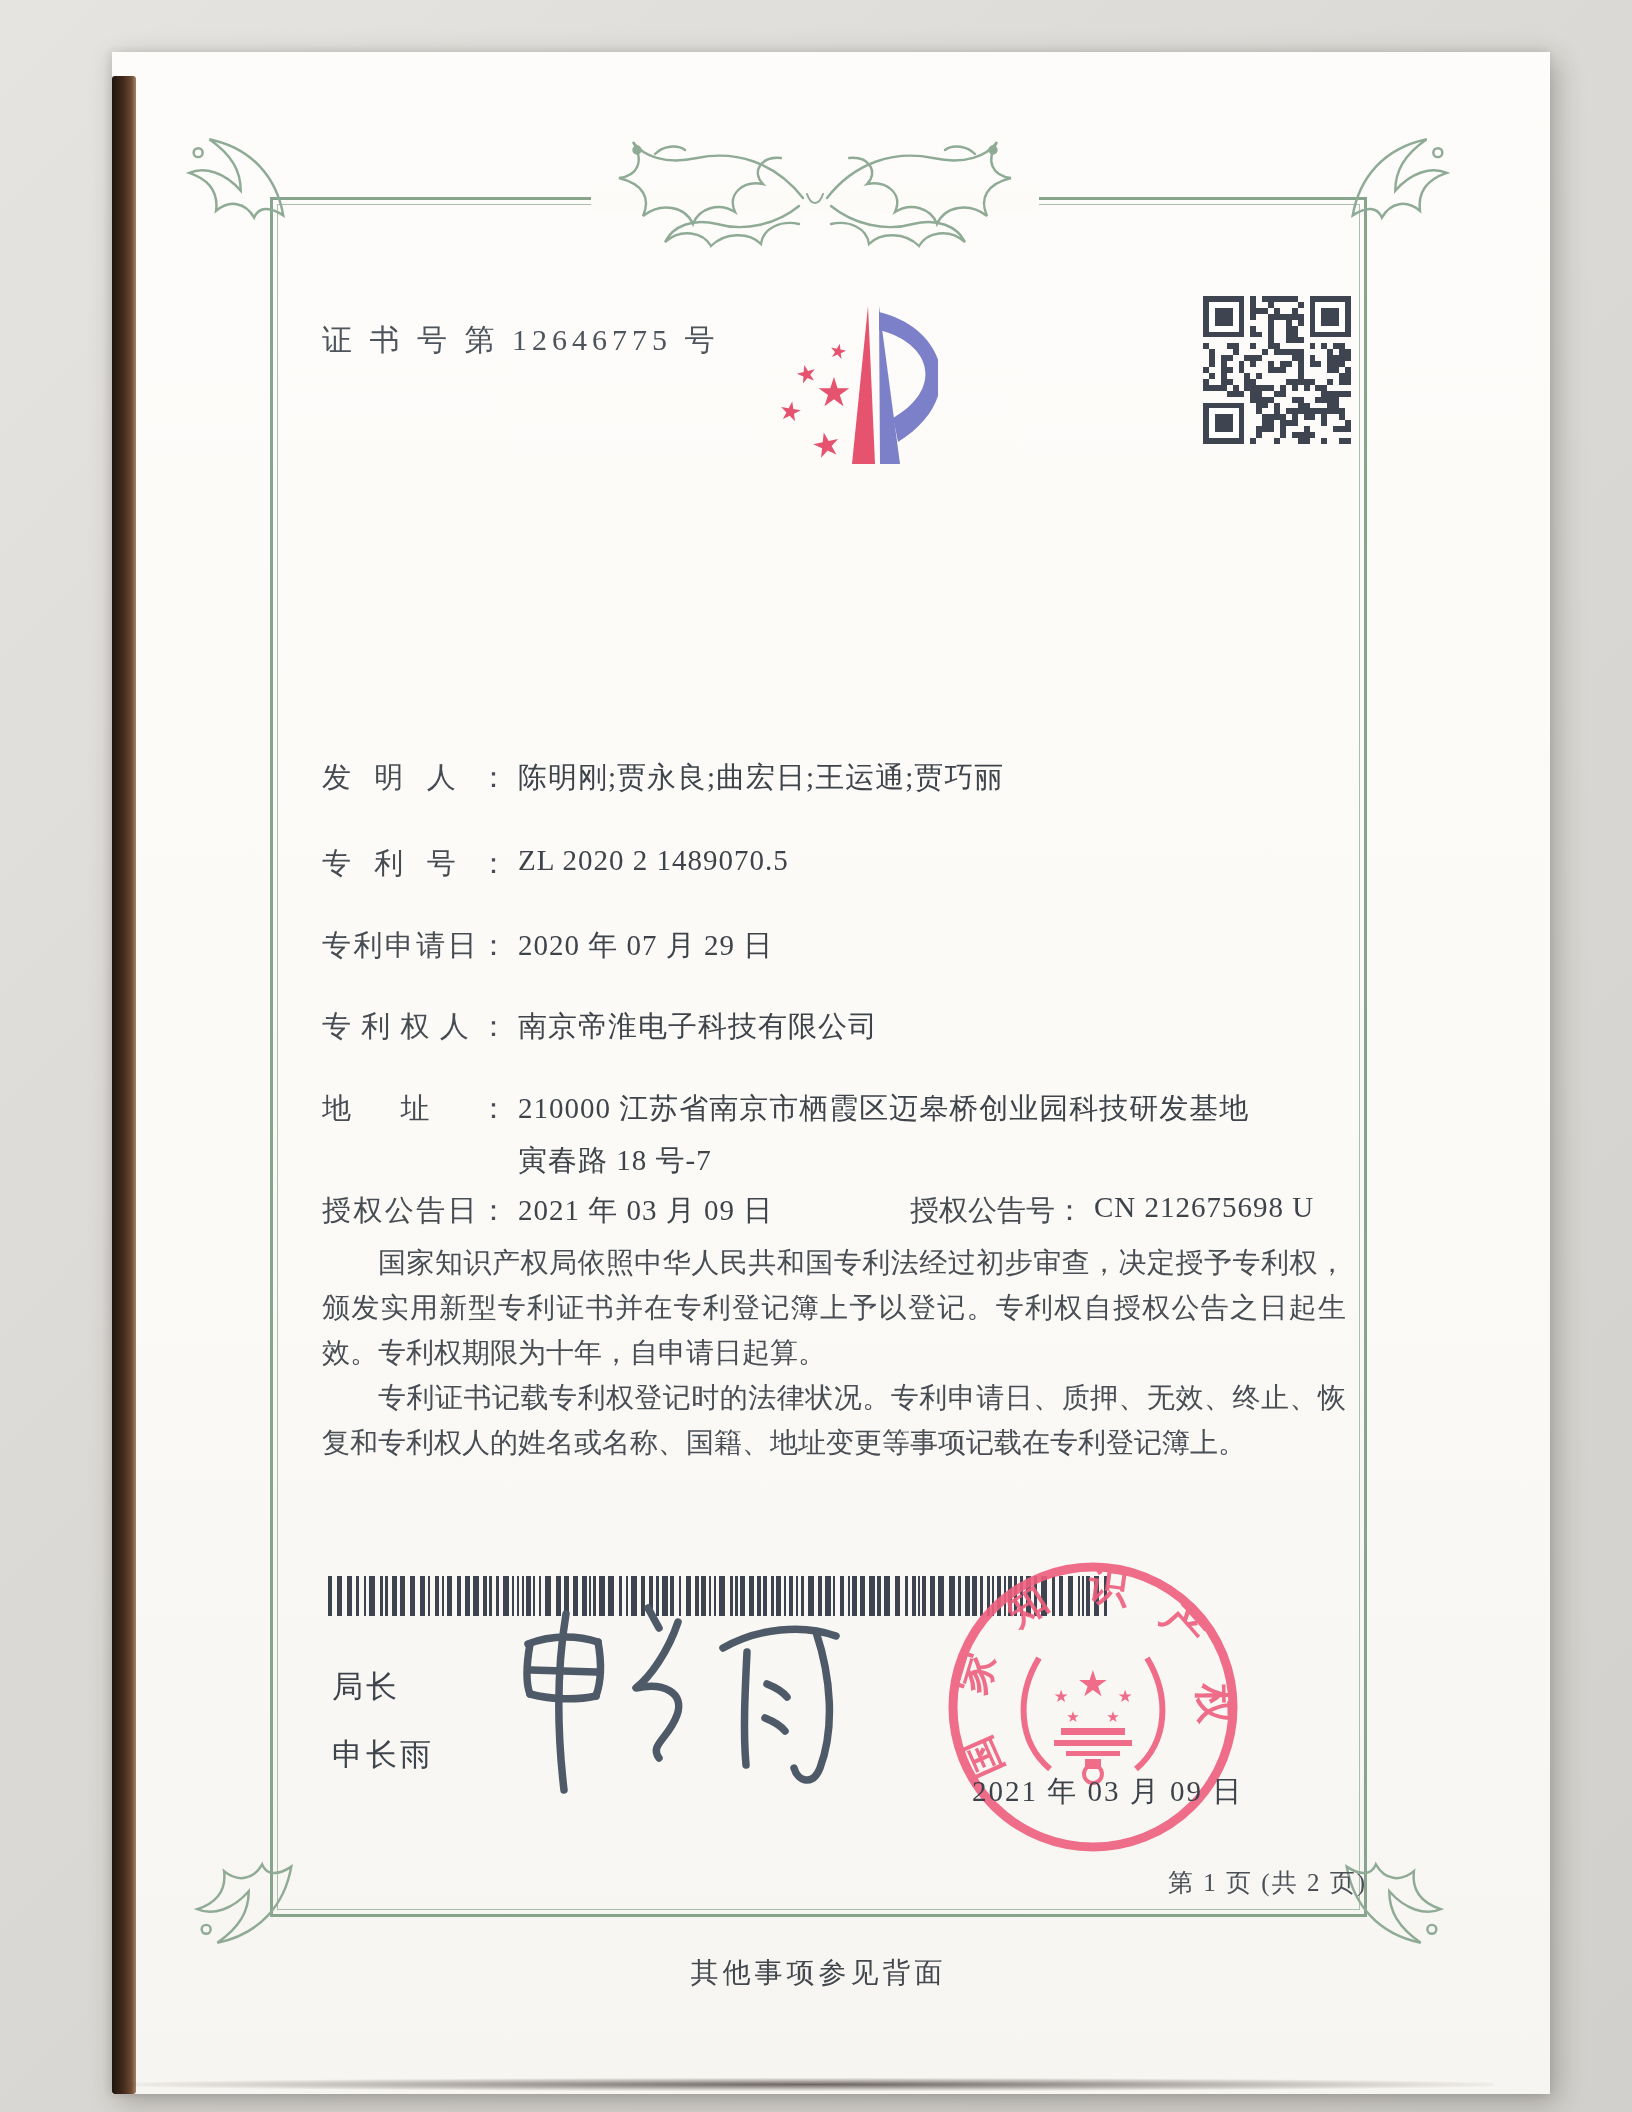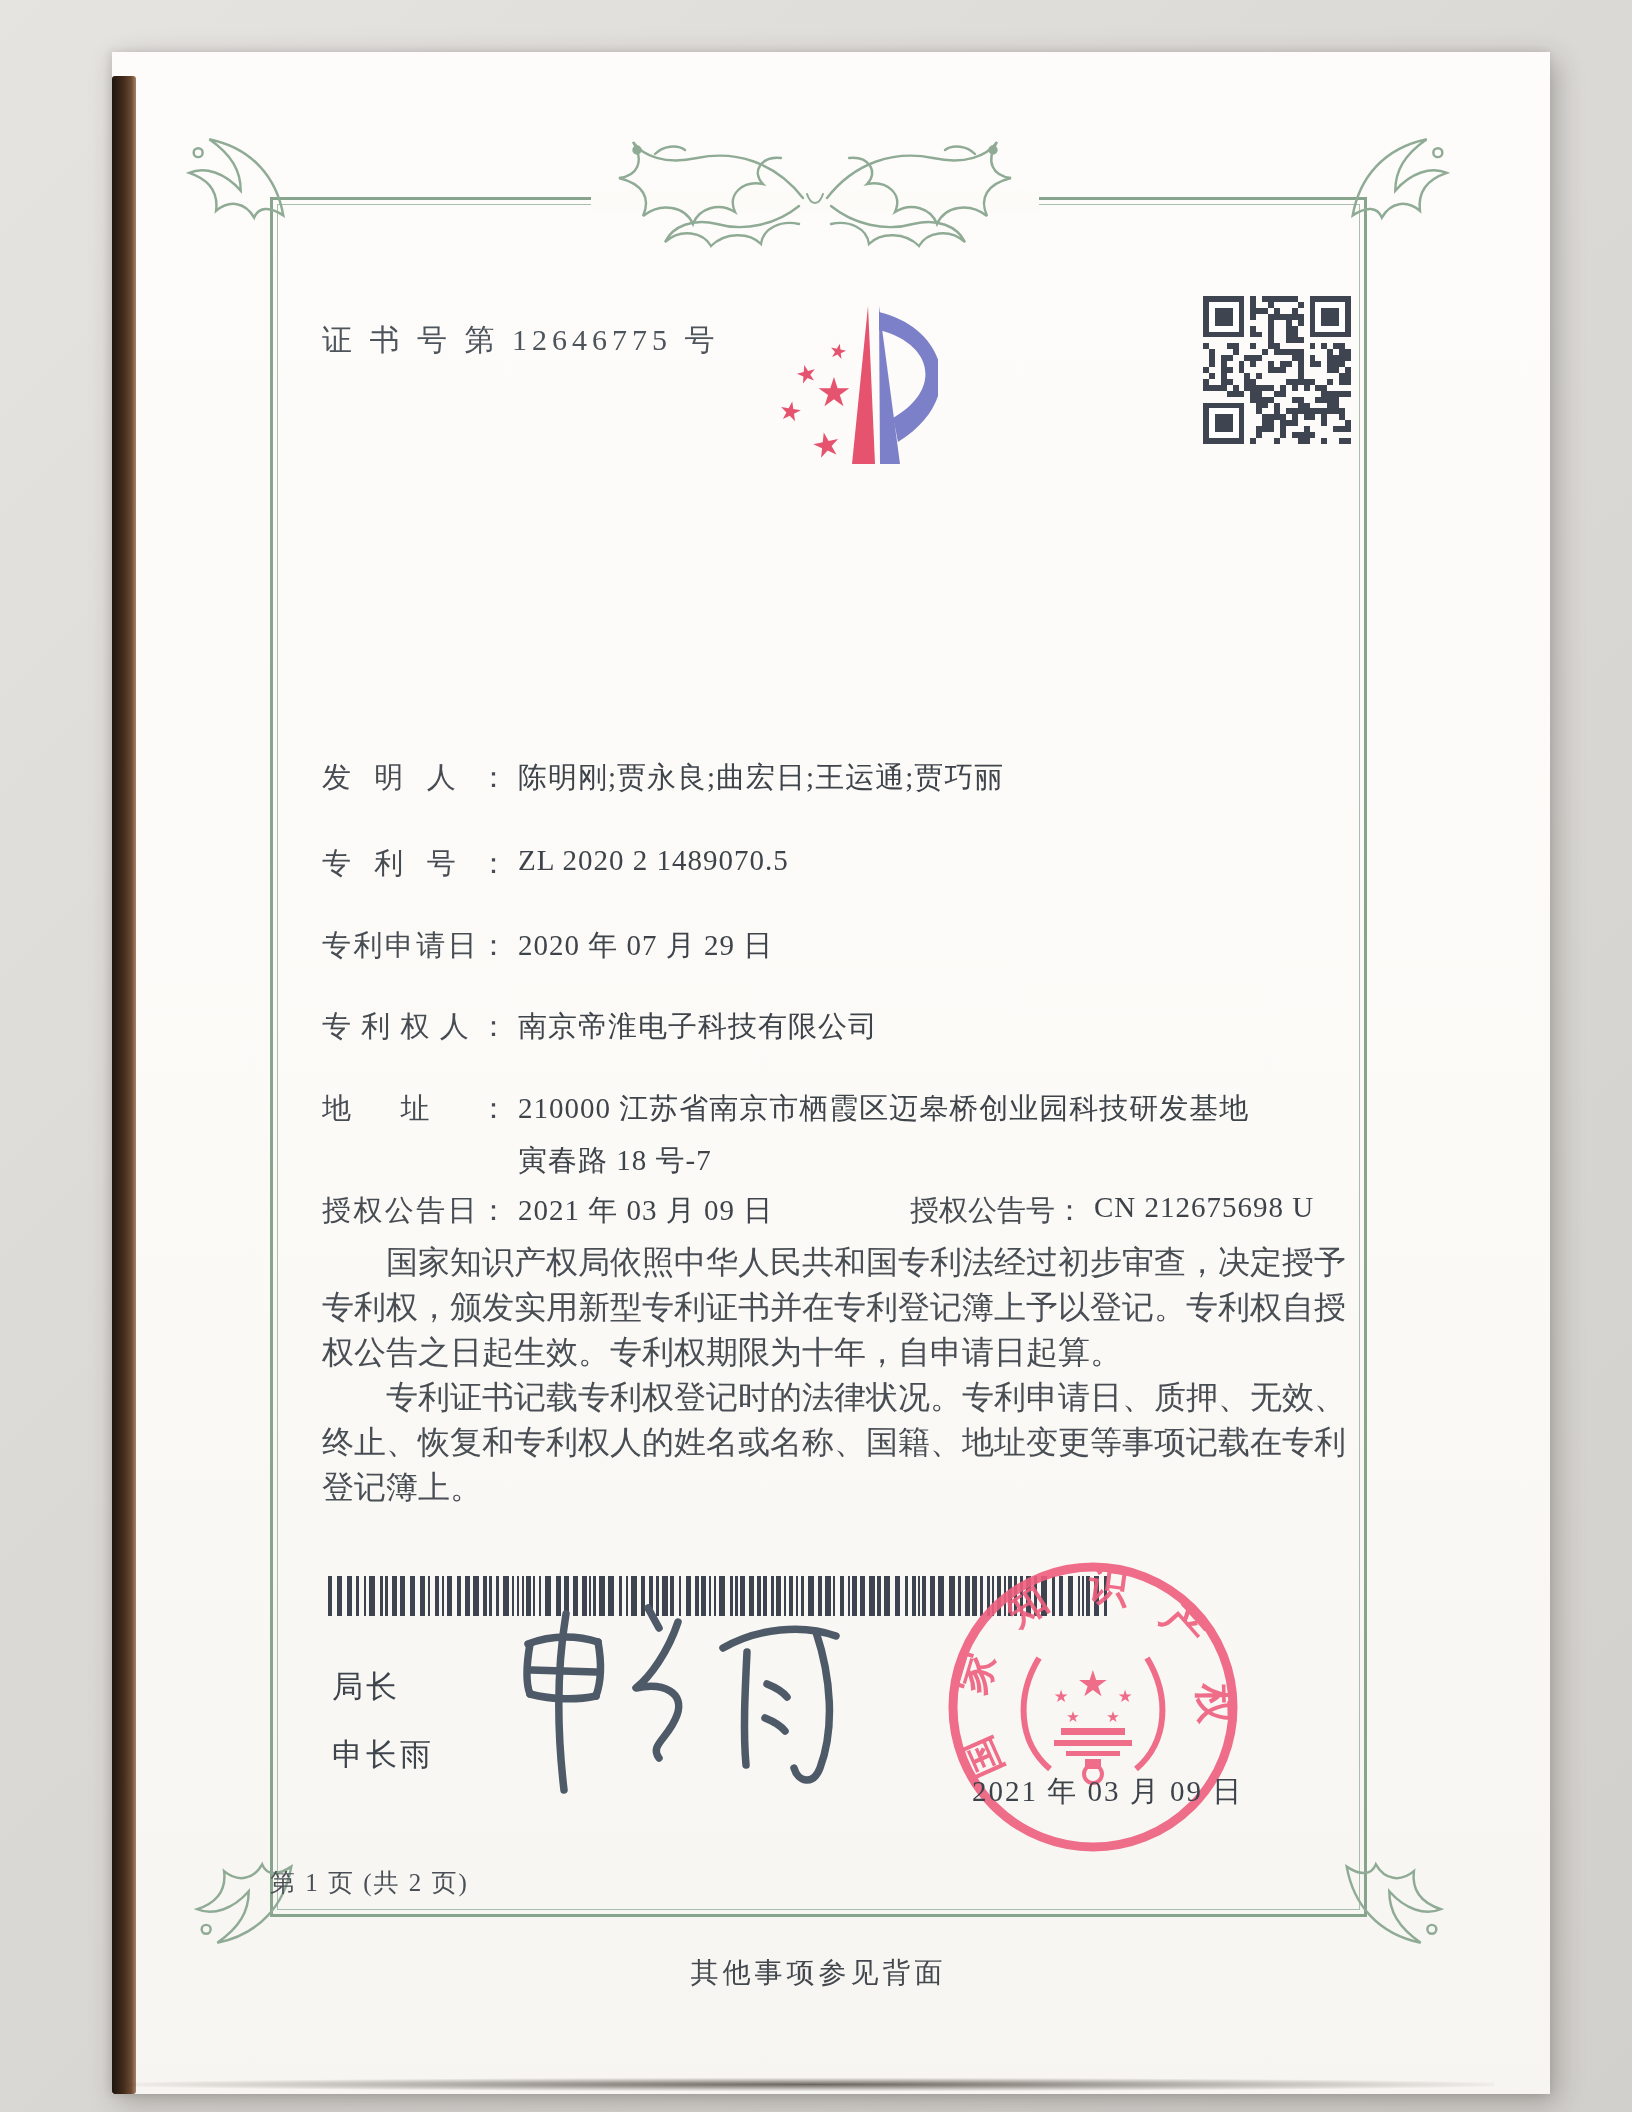--- a/index.html
+++ b/index.html
@@ -28,31 +28,31 @@
   .row{left:322px;width:1030px;font-size:29px;color:var(--ink);display:flex;align-items:flex-start;}
   .row .lbl{display:inline-block;width:186px;flex:0 0 186px;text-align:justify;
     text-align-last:justify;color:#474c53;}
   .row .val{margin-left:10px;letter-spacing:1px;color:#3f444b;}
   .r-name{top:672px;} .r-inv{top:758px;} .r-pat{top:844px;} .r-file{top:926px;}
   .r-owner{top:1007px;} .r-addr{top:1089px;} .r-grant{top:1191px;}
   .addr-l2{display:block;margin-top:12px;}
   .grant2{position:absolute;left:588px;display:flex;}
   .grant2 .lbl2{color:#474c53;}
   .grant2 .val{margin-left:10px;}
-  .bodytext{left:322px;top:1240px;width:1024px;font-size:32px;line-height:45px;
+  .bodytext{left:322px;top:1240px;width:1024px;font-size:28px;line-height:45px;
     color:#494e55;text-align:justify;}
   .bodytext p{text-indent:2em;}
   .barcode{left:328px;top:1576px;width:784px;height:40px;display:flex;align-items:stretch;overflow:hidden;}
   .barcode i{display:block;height:100%;}
   .officer-title{left:332px;top:1666px;font-size:31px;color:#3e444c;letter-spacing:3px;}
   .officer-name{left:332px;top:1734px;font-size:31px;color:#3e444c;letter-spacing:3px;}
   .signature{left:498px;top:1592px;width:352px;height:208px;}
   .seal{left:942px;top:1556px;width:302px;height:302px;opacity:.9;}
   .seal-date{left:972px;top:1772px;font-size:29px;color:#3d434b;letter-spacing:2px;z-index:5;}
-  .footer-page{left:270px;top:1866px;width:1097px;text-align:left;font-size:25px;color:#4a4f56;letter-spacing:2px;}
+  .footer-page{left:270px;top:1866px;width:1097px;text-align:right;font-size:25px;color:#4a4f56;letter-spacing:2px;}
   .back-note{left:270px;top:1954px;width:1097px;text-align:center;font-size:28px;color:#43484f;letter-spacing:4px;}
   .qr{left:1203px;top:296px;width:148px;height:148px;}
   .logo{left:728px;top:280px;width:210px;height:190px;}
   .orn{color:var(--green);}
   svg{display:block;}
 </style>
 </head>
 <body>
 
 <div class="photo">

